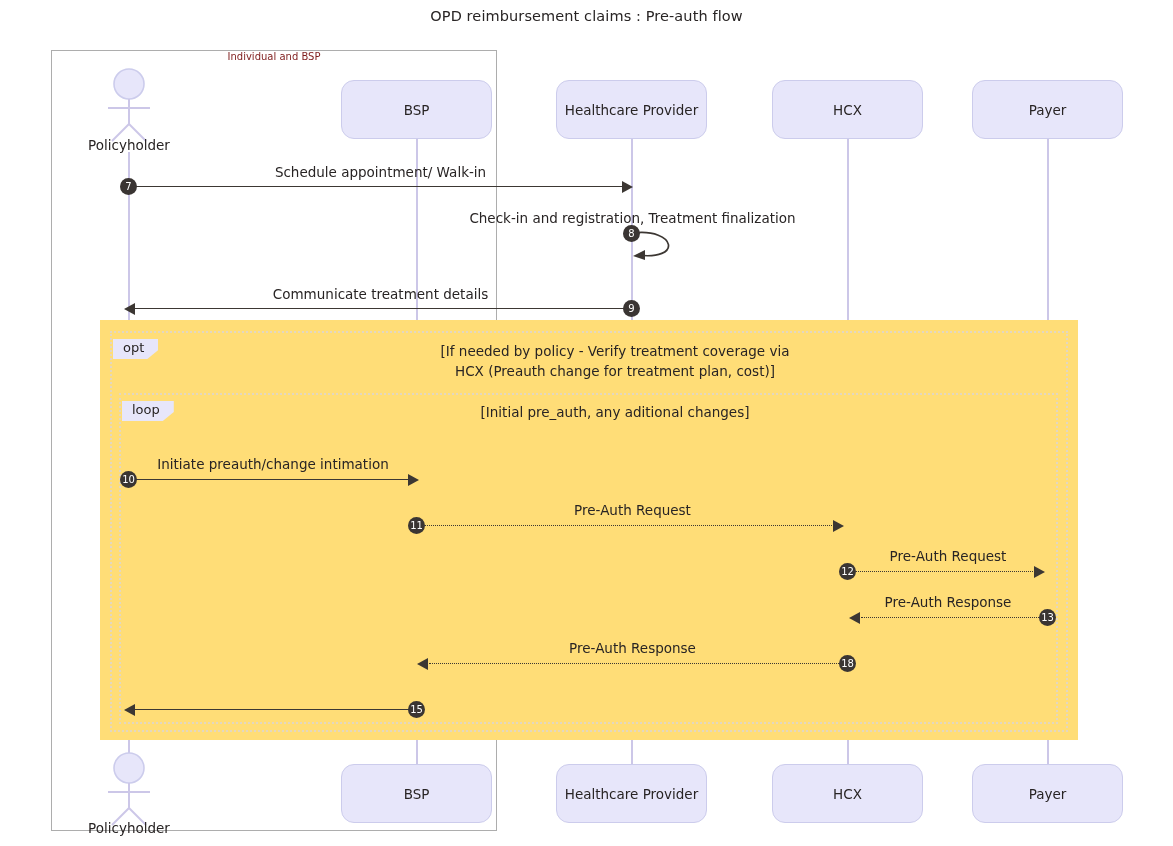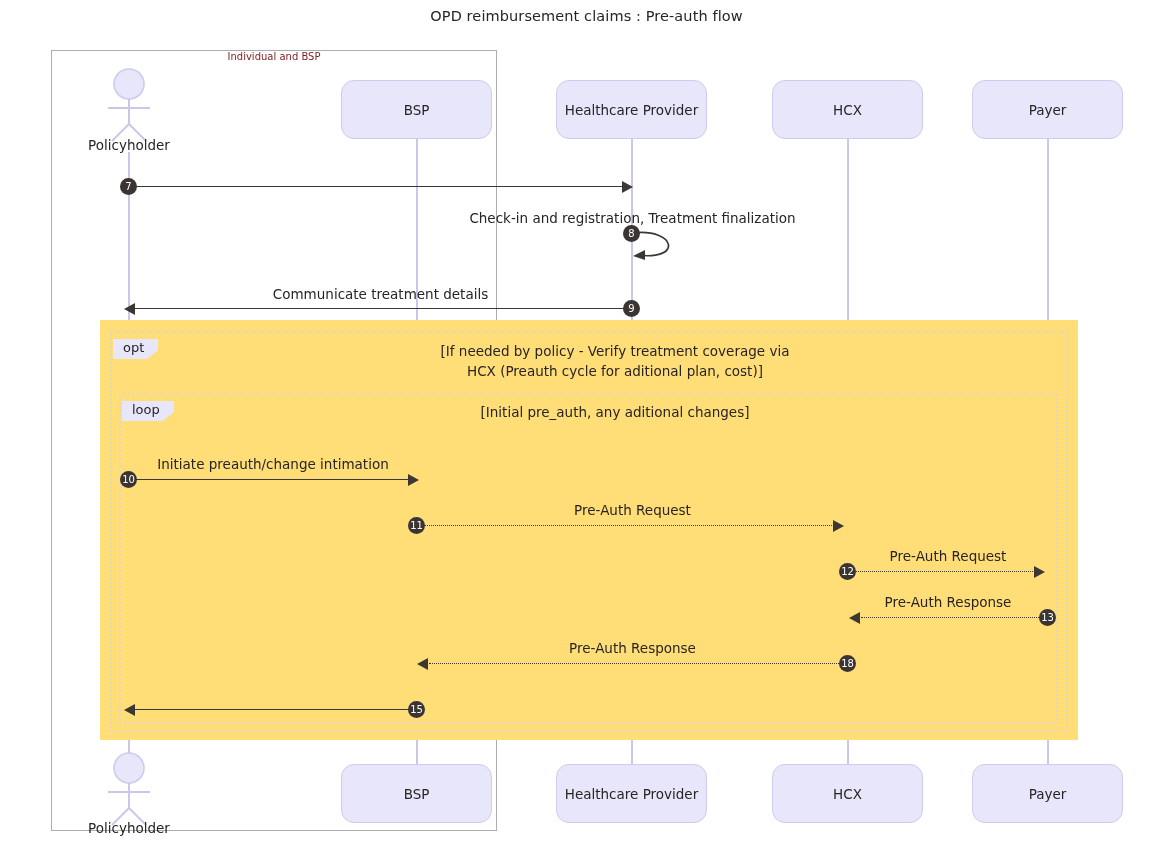--- a/index.html
+++ b/index.html
@@ -200,40 +200,41 @@
       <line x1="26" y1="56" x2="43" y2="73" stroke="#ccc7e8" stroke-width="2"></line>
     </svg>
   </div>
   <div class="actor-label" style="left:58px; top:137px; width:142px;">Policyholder</div>
 
   <div class="participant" style="left:341px; top:80px; width:151px; height:59px;">BSP</div>
   <div class="participant" style="left:556px; top:80px; width:151px; height:59px;">Healthcare Provider</div>
   <div class="participant" style="left:772px; top:80px; width:151px; height:59px;">HCX</div>
   <div class="participant" style="left:972px; top:80px; width:151px; height:59px;">Payer</div>
 
+  <div class="msg-label" style="left:129px; top:164px; width:503px;">Schedule appointment/ Walk-in</div>
   <div class="msg-line" style="left:129px; top:186px; width:494px;"></div>
   <div class="arrowhead right" style="left:622px; top:181px;"></div>
   <div class="seq-badge" style="left:120px; top:178px;">7</div>
 
   <div class="msg-label" style="left:381px; top:210px; width:503px;">Check-in and registration, Treatment finalization</div>
   <svg class="self-loop" style="left:631px; top:228px;" width="60" height="35" viewBox="0 0 60 35">
     <path d="M2,5 C45,0 52,33 6,27" fill="none" stroke="#3c3733" stroke-width="1.7"></path>
     <polygon points="14,22 2,28 14,32" fill="#3c3733"></polygon>
   </svg>
   <div class="seq-badge" style="left:623px; top:225px;">8</div>
 
   <div class="msg-label" style="left:129px; top:286px; width:503px;">Communicate treatment details</div>
   <div class="msg-line" style="left:129px; top:308px; width:501px;"></div>
   <div class="arrowhead left" style="left:124px; top:303px;"></div>
   <div class="seq-badge" style="left:623px; top:300px;">9</div>
 
   <div class="fragment-tag" style="left:113px; top:339px;">opt</div>
   <div class="fragment-guard" style="left:360px; top:342px; width:510px;">
     <div>[If needed by policy - Verify treatment coverage via</div>
-    <div>HCX (Preauth cycle for aditional plan, cost)]</div>
+    <div>HCX (Preauth change for treatment plan, cost)]</div>
   </div>
 
   <div class="fragment-tag" style="left:122px; top:401px;">loop</div>
   <div class="fragment-guard" style="left:360px; top:403px; width:510px;">
     <div>[Initial pre_auth, any aditional changes]</div>
   </div>
 
   <div class="msg-label" style="left:129px; top:456px; width:288px;">Initiate preauth/change intimation</div>
   <div class="msg-line" style="left:129px; top:479px; width:280px;"></div>
   <div class="arrowhead right" style="left:408px; top:474px;"></div>

